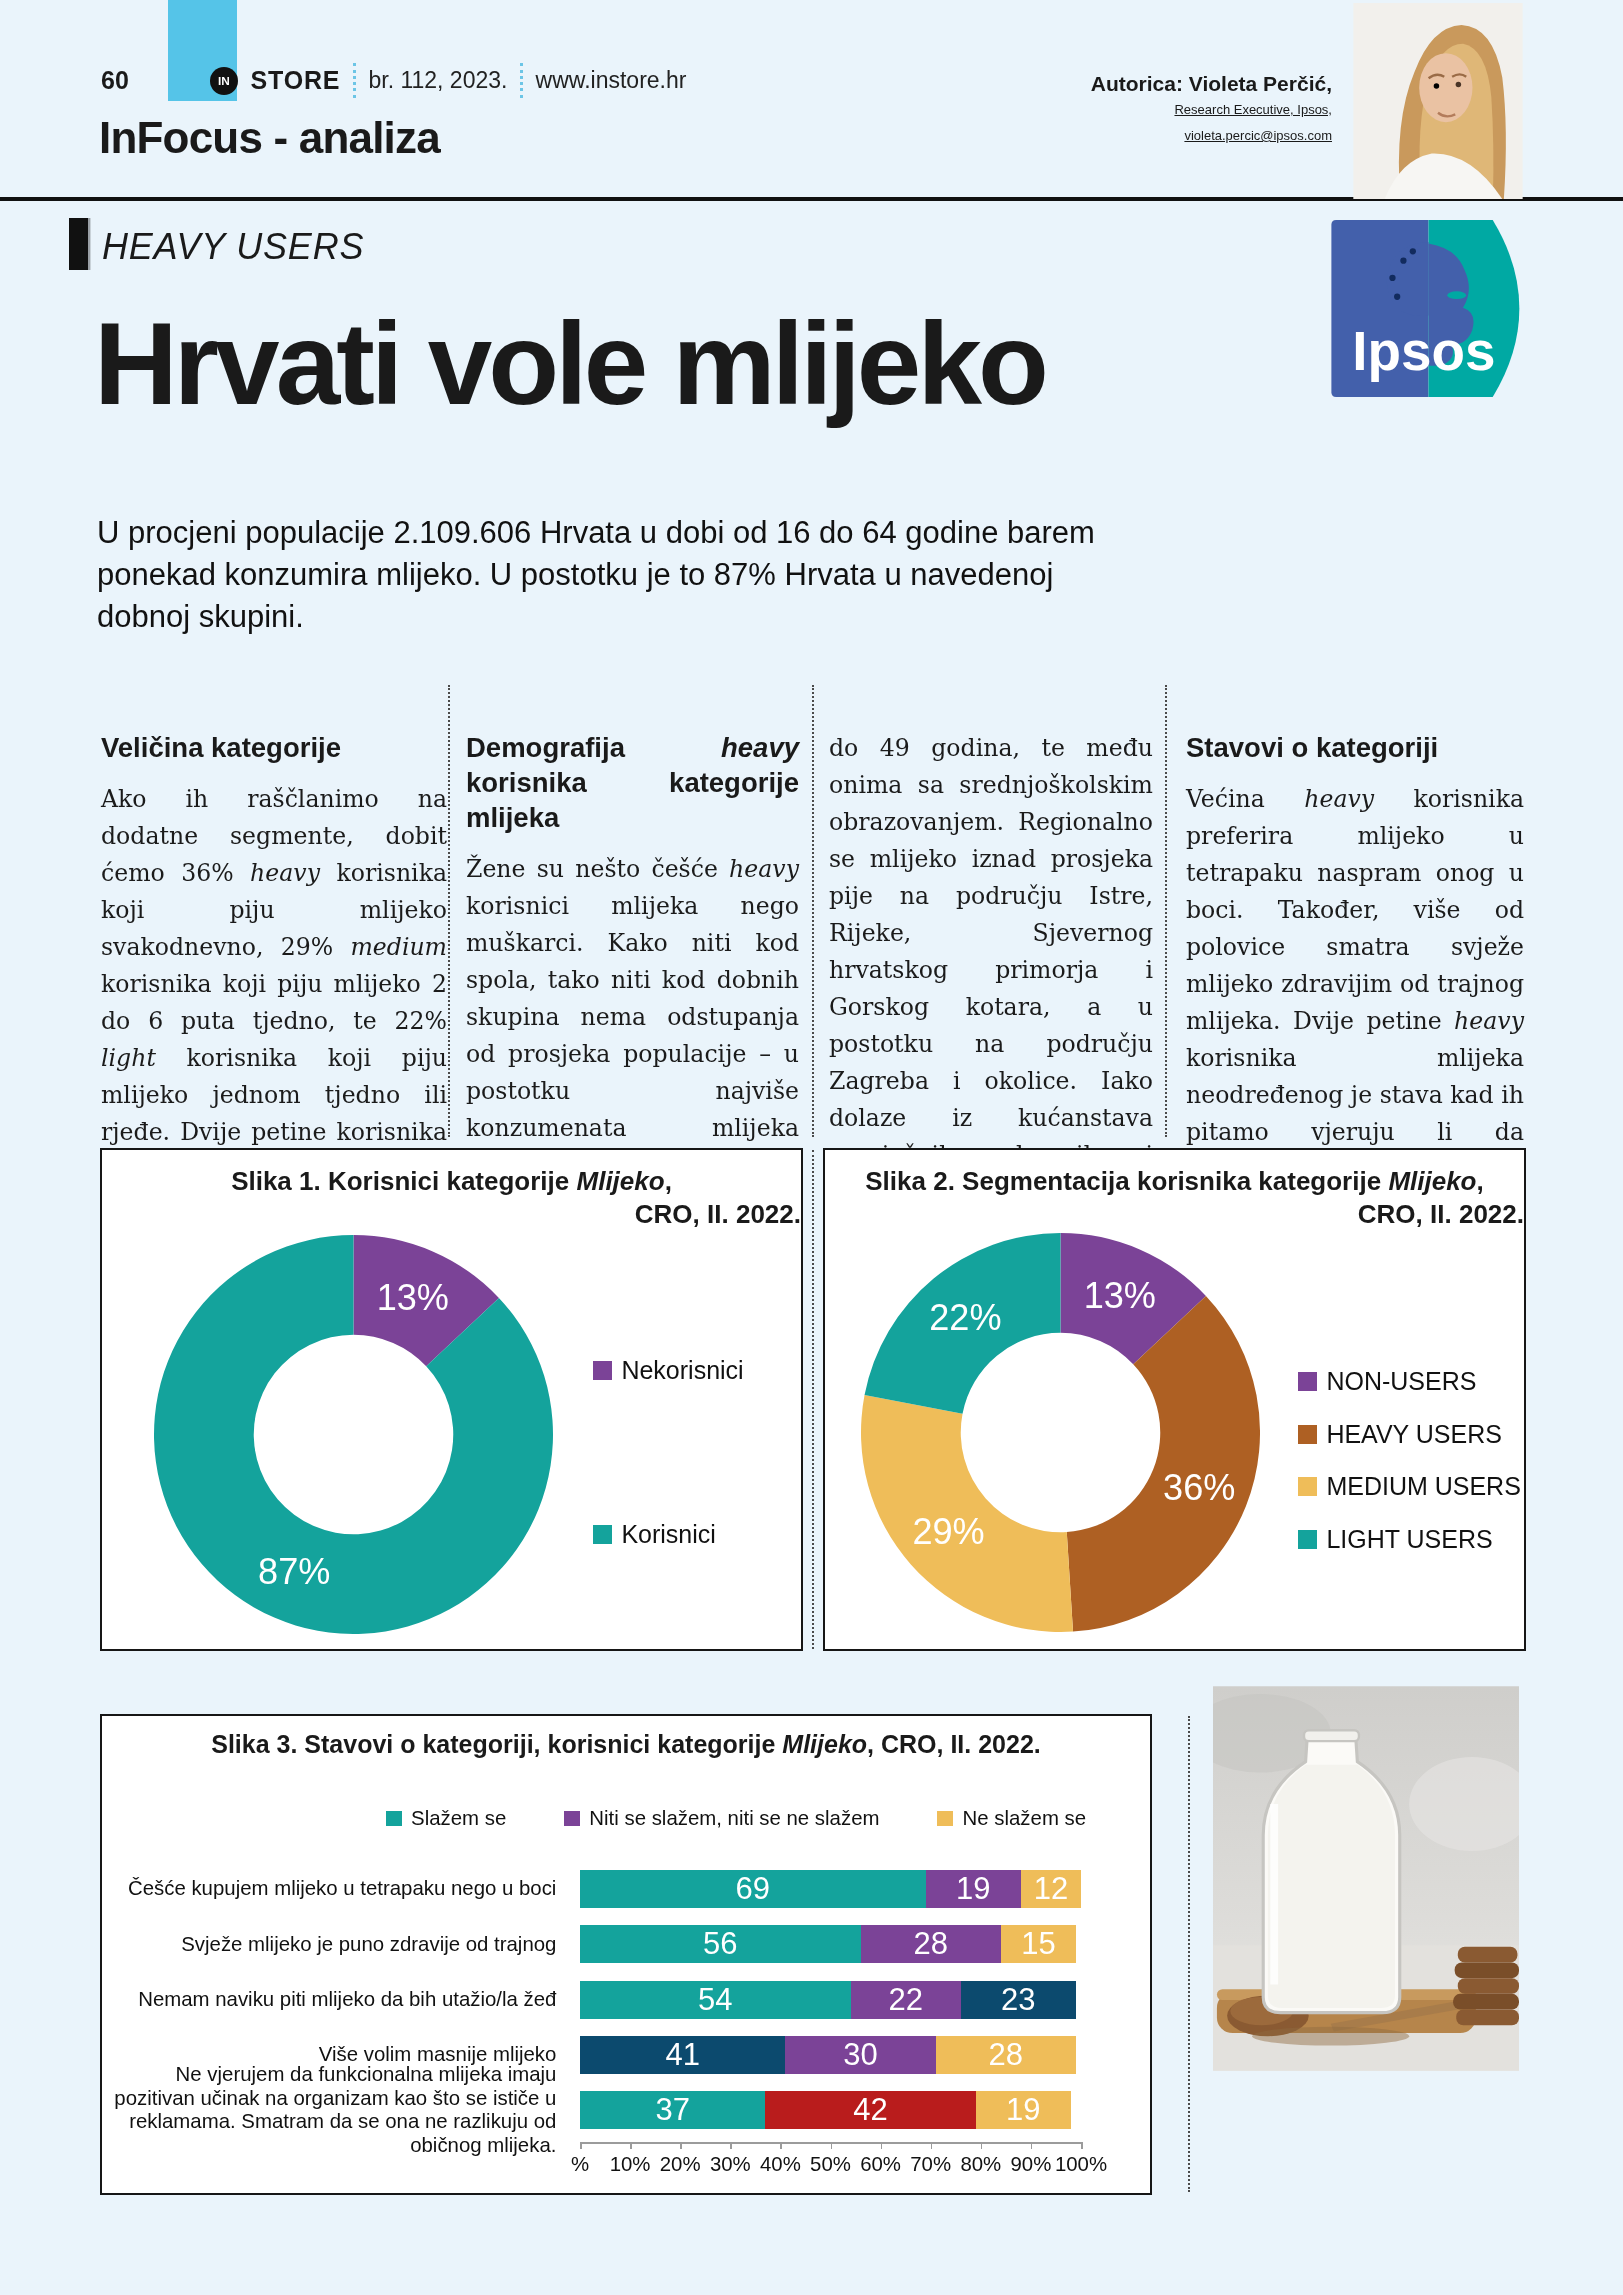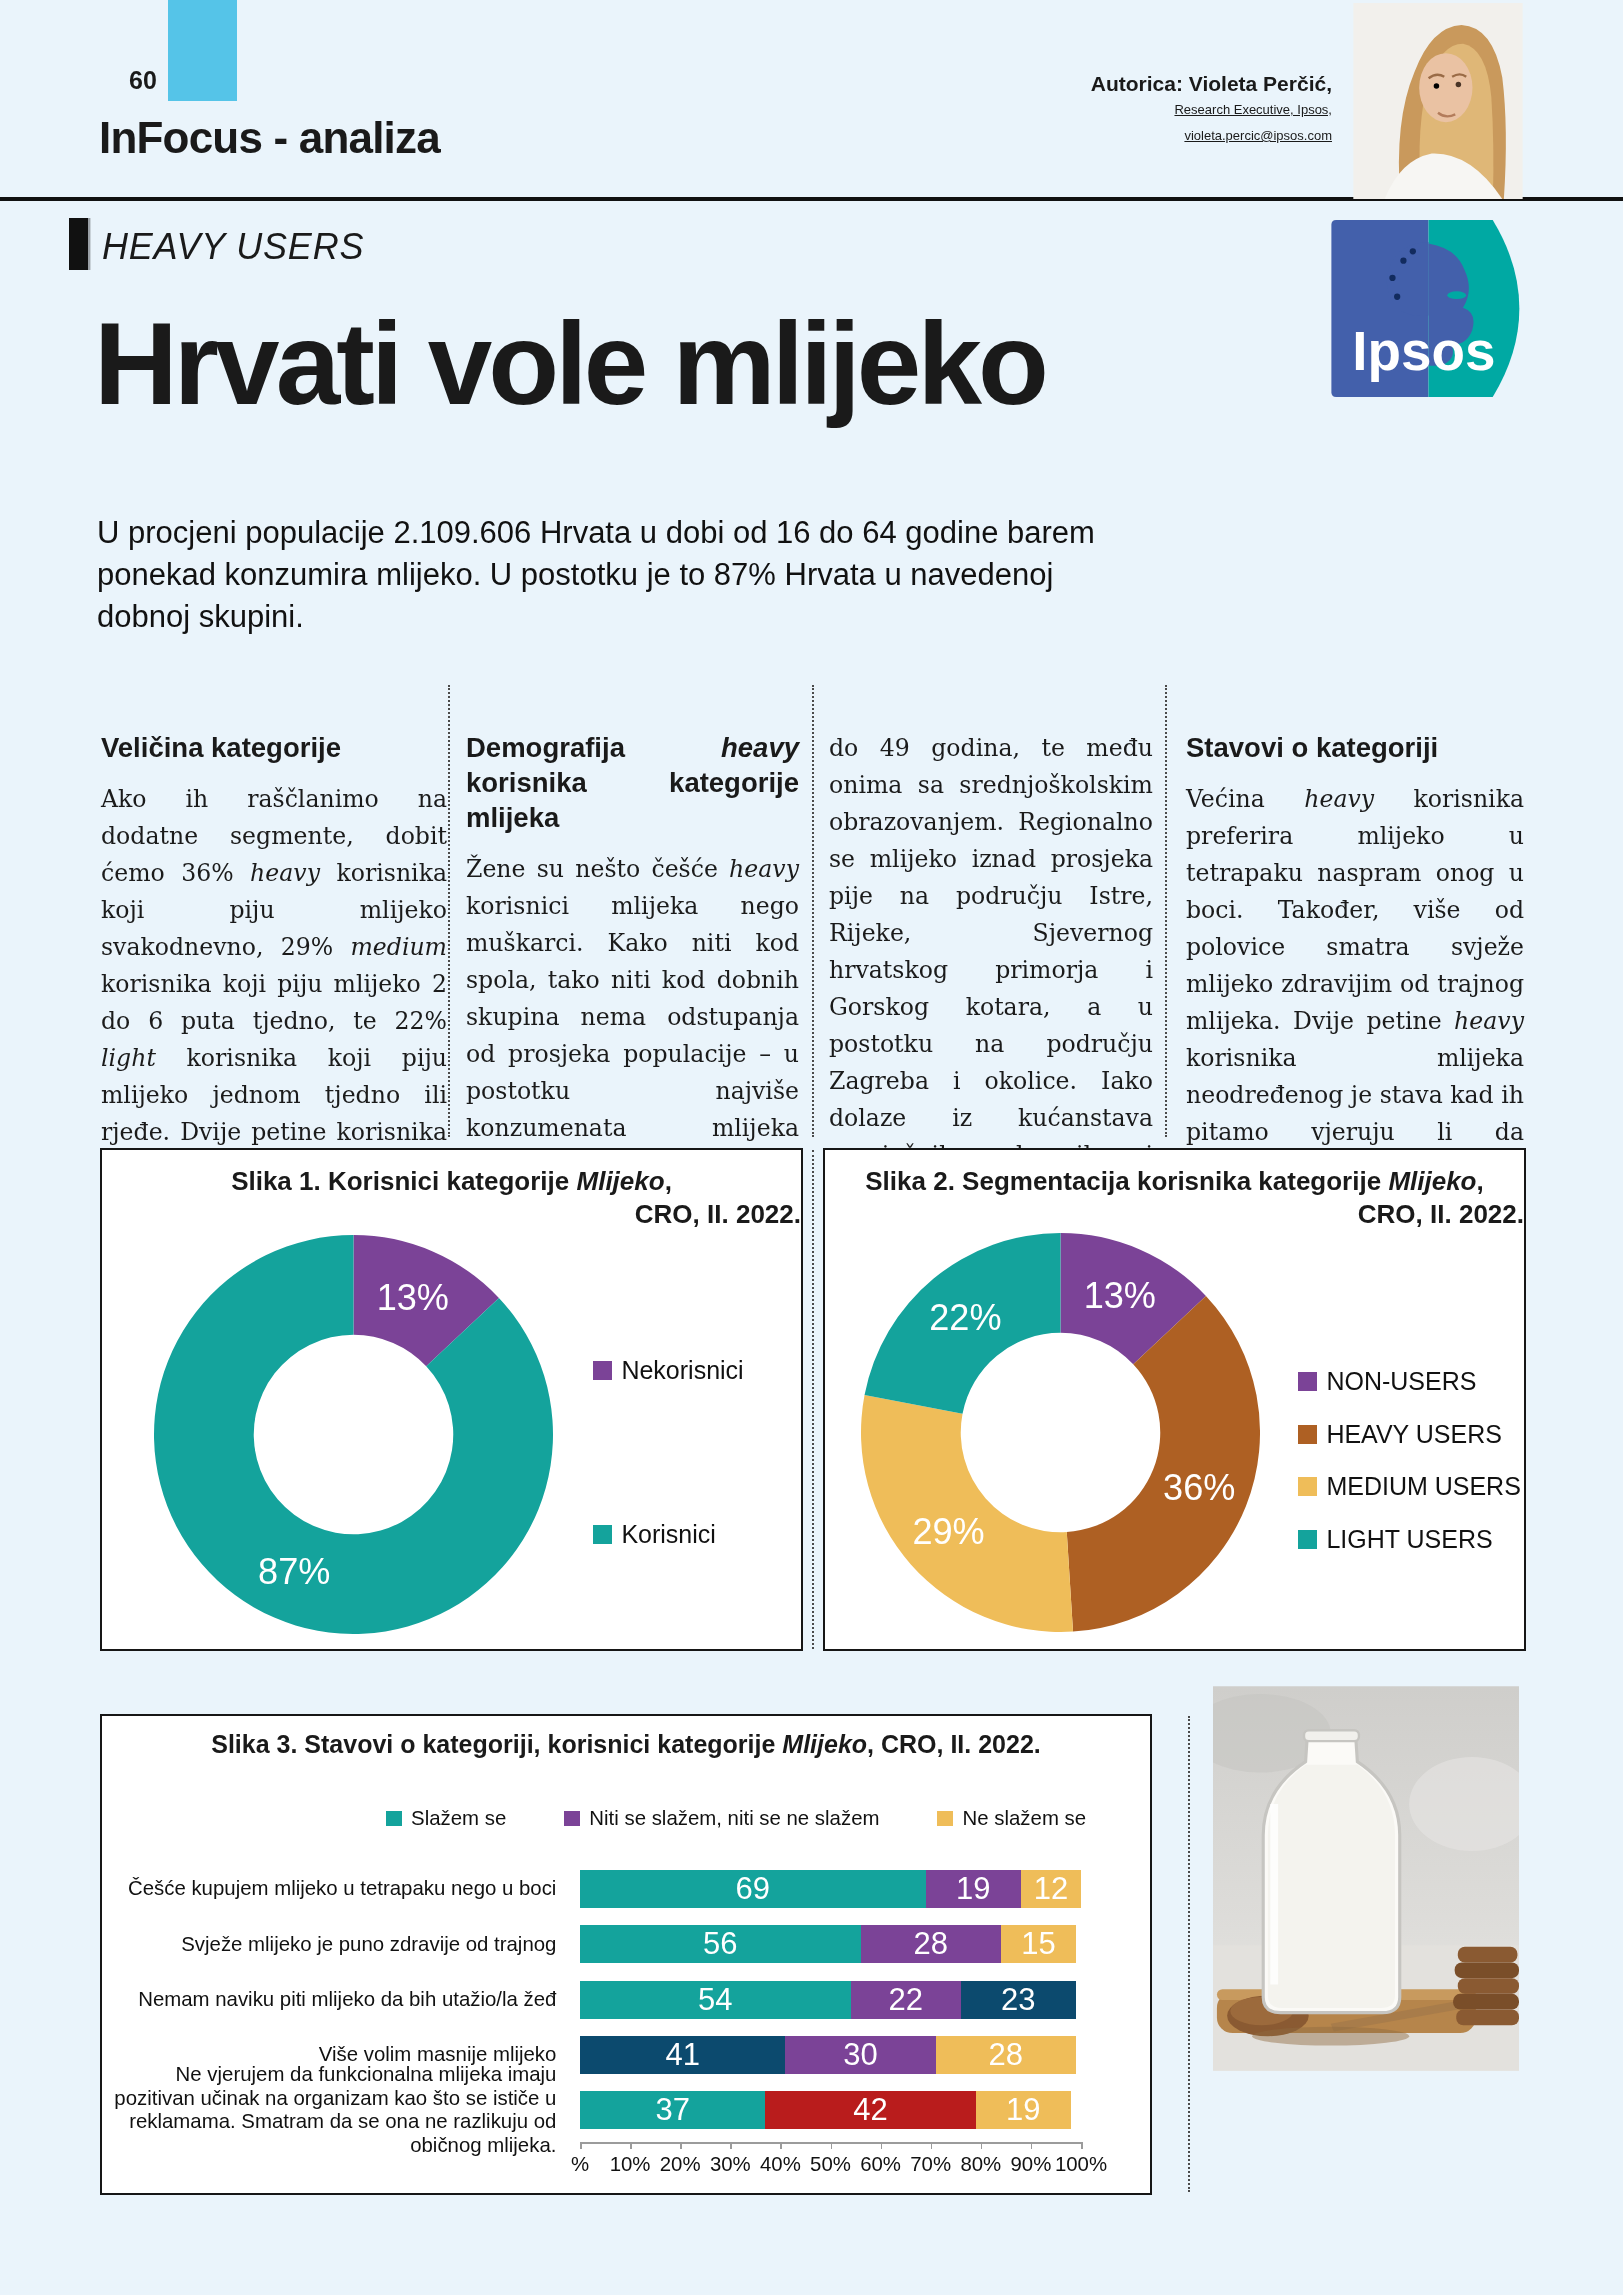--- a/index.html
+++ b/index.html
@@ -2,21 +2,21 @@
 <html lang="hr" style="font-size:12.6px"><head>
 <meta charset="utf-8">
 <style>
   html,body{margin:0;padding:0;background:#EAF4FB;}
   #page{position:relative;width:1623px;height:2295px;background:#EAF4FB;overflow:hidden;
         font-family:"Liberation Sans",sans-serif;color:#1a1a1a;}
   .abs{position:absolute;}
 
   
   .cyan-block{left:168px;top:0;width:69px;height:101px;background:#55C4E8;}
-  .page-num{left:101px;top:66px;font-size:25px;font-weight:bold;margin-left:28px;}
+  .page-num{left:101px;top:66px;font-size:25px;font-weight:bold;}
   .masthead{left:210px;top:63px;display:flex;align-items:center;gap:12.6px;height:35px;}
   .logo-circle{display:inline-flex;align-items:center;justify-content:center;width:28px;height:28px;
        border-radius:50%;background:#111;color:#fff;font-size:11.8px;font-weight:bold;letter-spacing:0;}
   .logo-store{font-size:25px;font-weight:800;letter-spacing:0.8px;}
   .dot-sep{width:0;height:35px;border-left:3.1px dotted #6cc5e6;}
   .issue,.website{font-size:23px;color:#222;}
   .section-title{left:99px;top:113px;font-size:44px;font-weight:800;letter-spacing:-0.8px;}
   .top-rule{left:0;top:197px;width:1623px;height:3.9px;background:#111;}
   .author-block{right:291px;top:71px;text-align:right;line-height:26px;}
   .author-block .a1{font-size:21px;font-weight:bold;}
@@ -83,20 +83,28 @@
 
   .milk-photo{left:1213px;top:1686px;width:306px;height:385px;}
 </style>
 </head>
 <body>
 
 <div id="page">
 
   <div class="abs cyan-block"></div>
   <div class="abs page-num">60</div>
+  <div class="abs masthead">
+    <span class="logo-circle">IN</span>
+    <span class="logo-store">STORE</span>
+    <span class="dot-sep"></span>
+    <span class="issue">br. 112, 2023.</span>
+    <span class="dot-sep"></span>
+    <span class="website">www.instore.hr</span>
+  </div>
   <div class="abs section-title">InFocus - analiza</div>
   <div class="abs top-rule"></div>
 
   <div class="abs author-block">
     <div class="a1">Autorica: Violeta Perčić,</div>
     <div class="a2">Research Executive, Ipsos,</div>
     <div class="a3">violeta.percic@ipsos.com</div>
   </div>
 
   <svg class="abs author-photo" viewBox="0 0 216 250">

